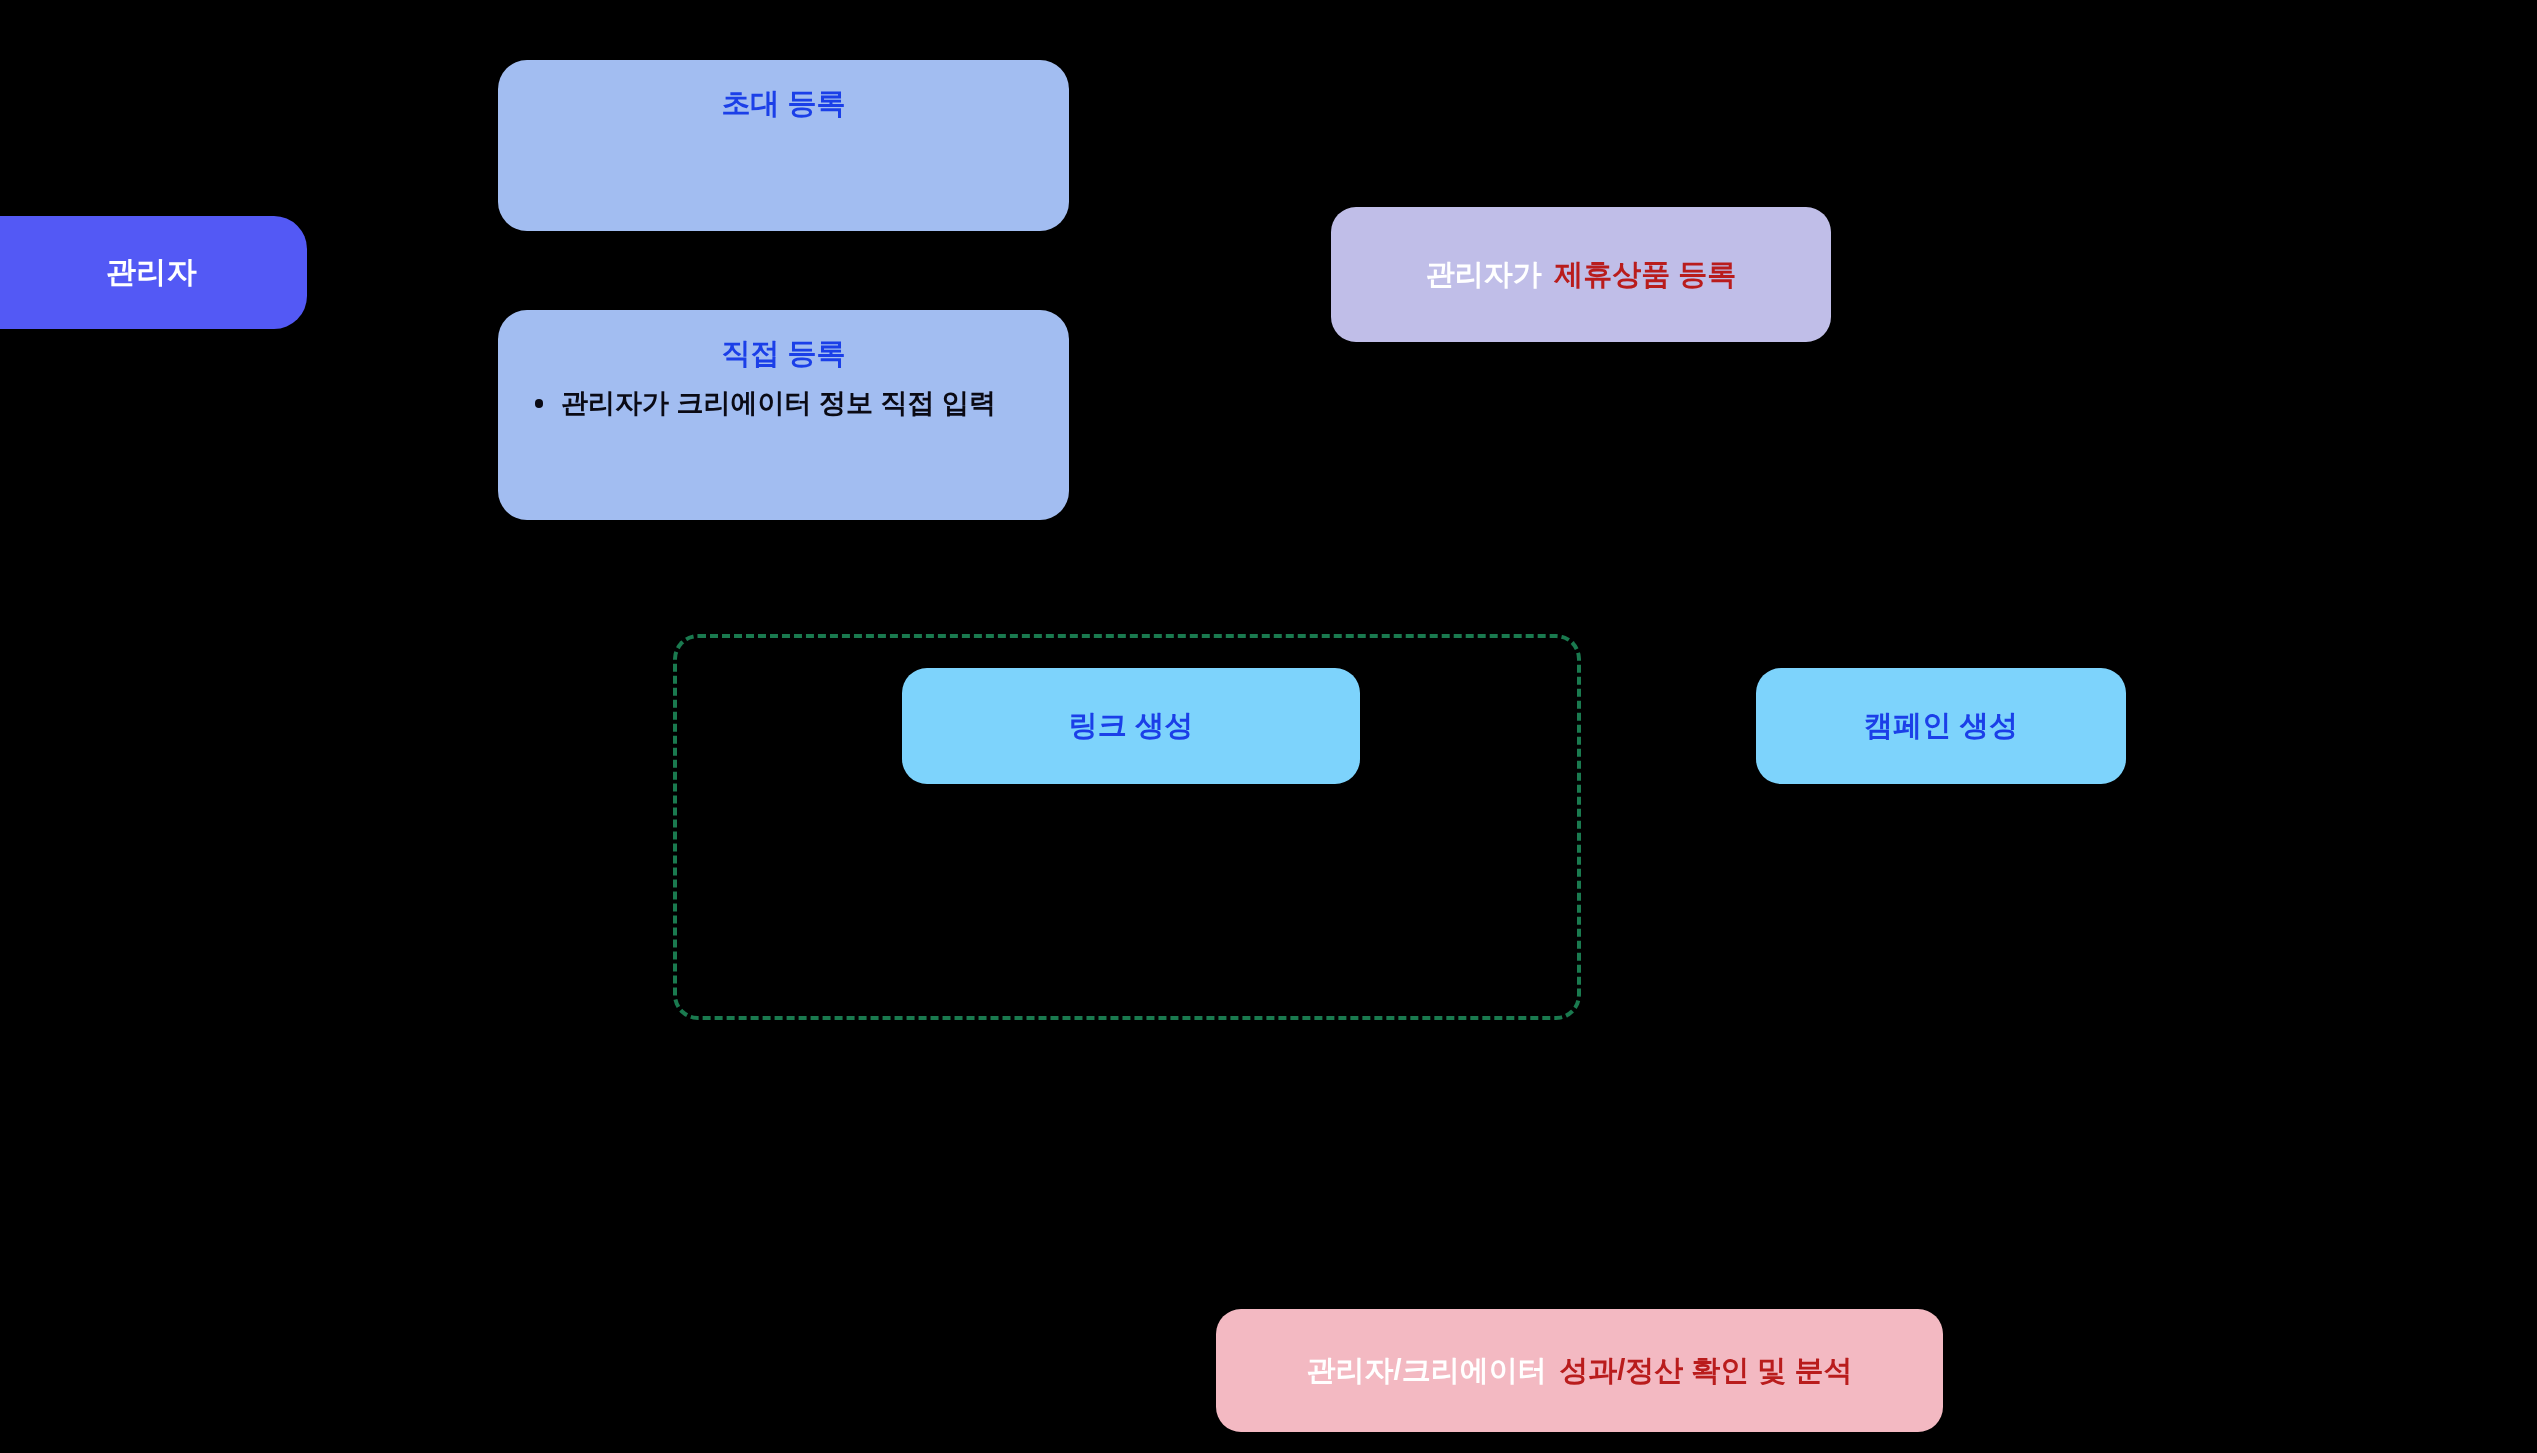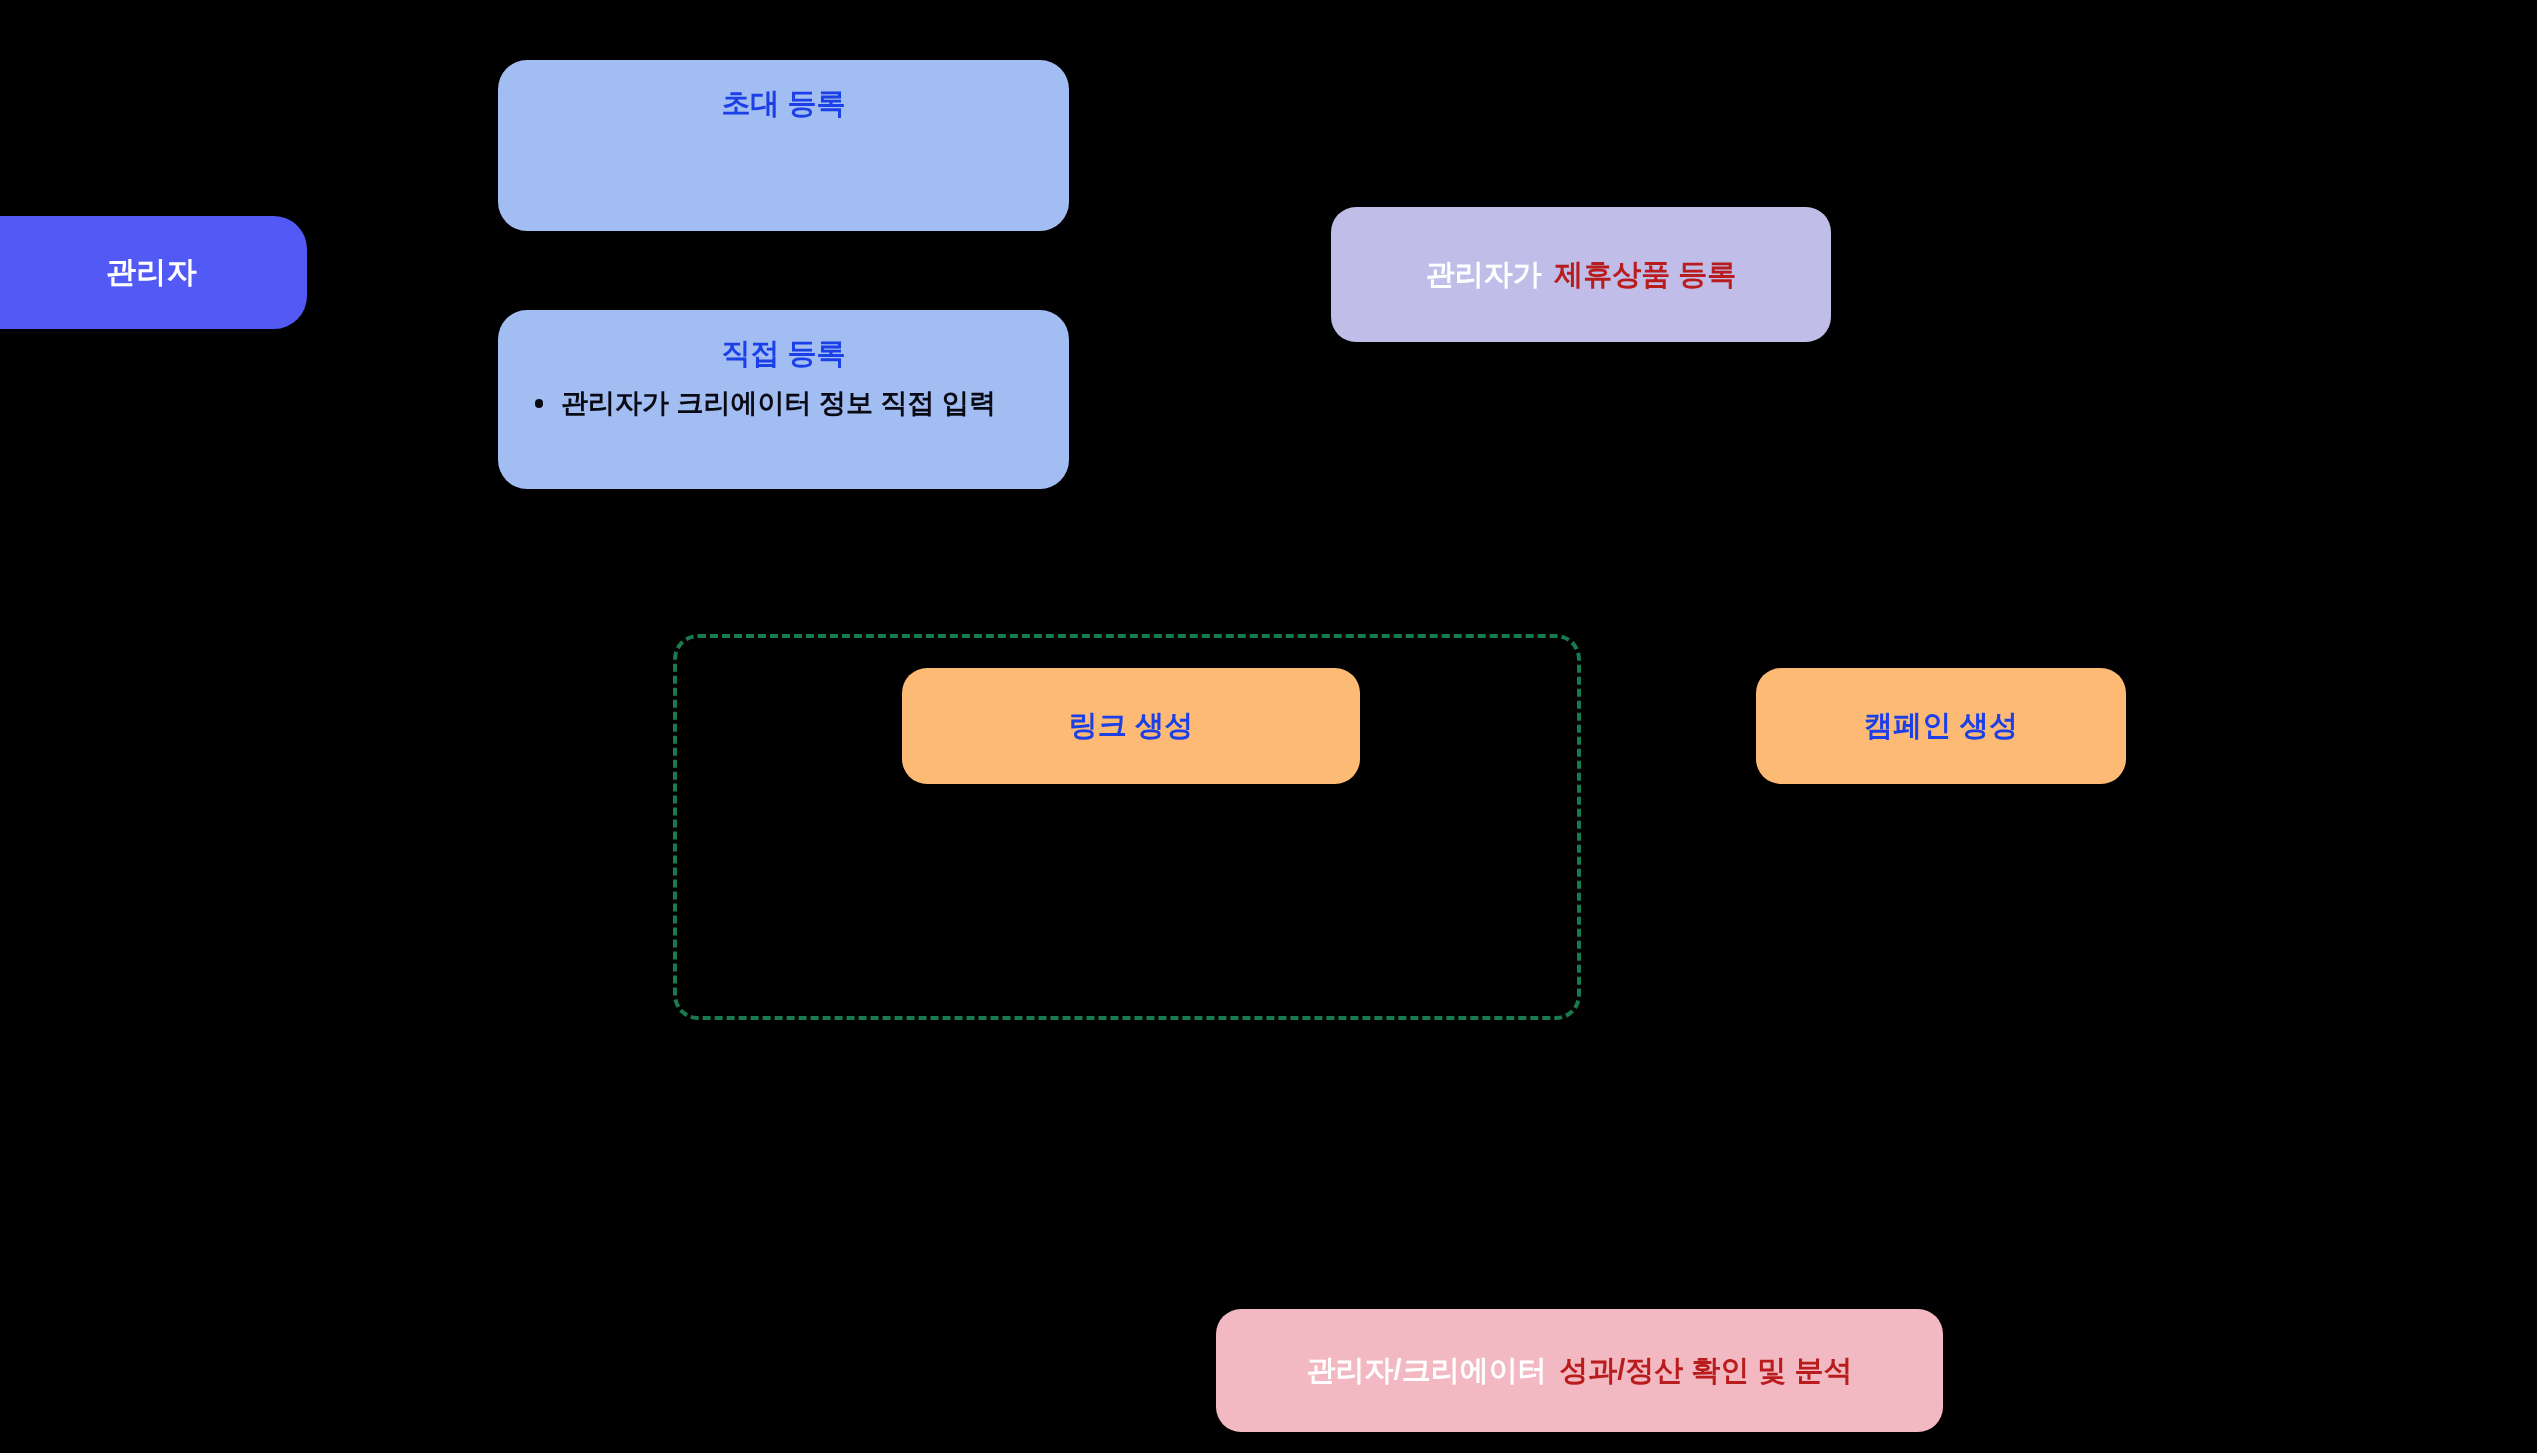--- a/index.html
+++ b/index.html
@@ -55,21 +55,21 @@
     left: 498px;
     width: 571px;
     background: #A2BDF1;
     border-radius: 29px;
     padding: 25px 23px 25px 23px;
     display: flex;
     flex-direction: column;
     align-items: stretch;
   }
   .card--invite { top: 60px;  height: 171px; }
-  .card--direct { top: 310px; height: 179px; }
+  .card--direct { top: 310px; height: 210px; }
 
   .card-title {
     color: #1B3FE8;
     font-size: 29px;
     font-weight: 700;
     text-align: center;
     line-height: 1.25;
     margin: 0 0 11.5px 0;
   }
   .card-list {
@@ -102,21 +102,21 @@
     left: 1331px;
     top: 207px;
     width: 500px;
     height: 135px;
     background: #C0BEE8;
     border-radius: 25px;
   }
 
   
   .node--cyan {
-    background: #fdba74;
+    background: #7dd3fc;
     border-radius: 25px;
   }
   .node--link     { left: 902px;  top: 668px; width: 458px; height: 116px; }
   .node--campaign { left: 1756px; top: 668px; width: 370px; height: 116px; }
 
   .node--cyan .step-label {
     color: #1B3FE8;
     font-size: 29px;
     font-weight: 700;
     letter-spacing: 0.2px;

